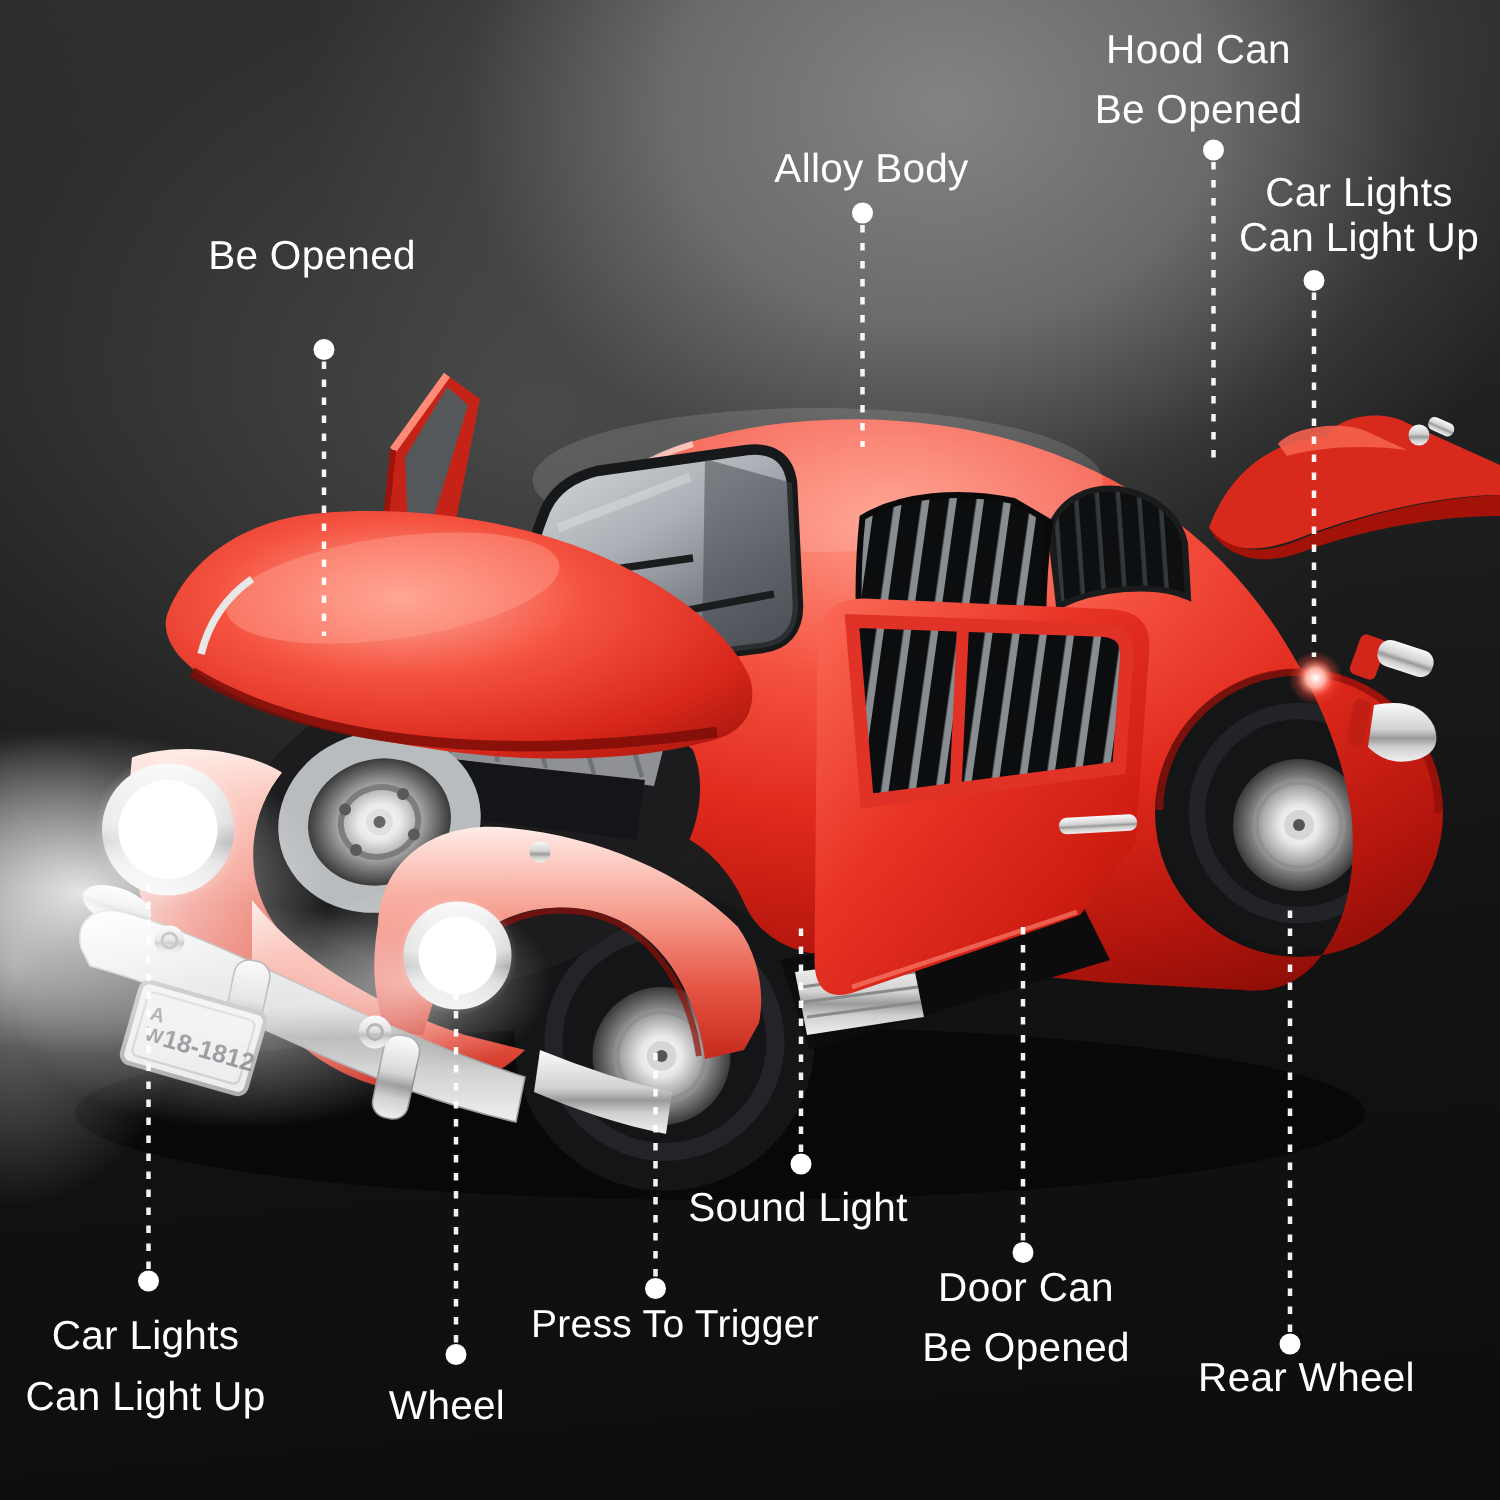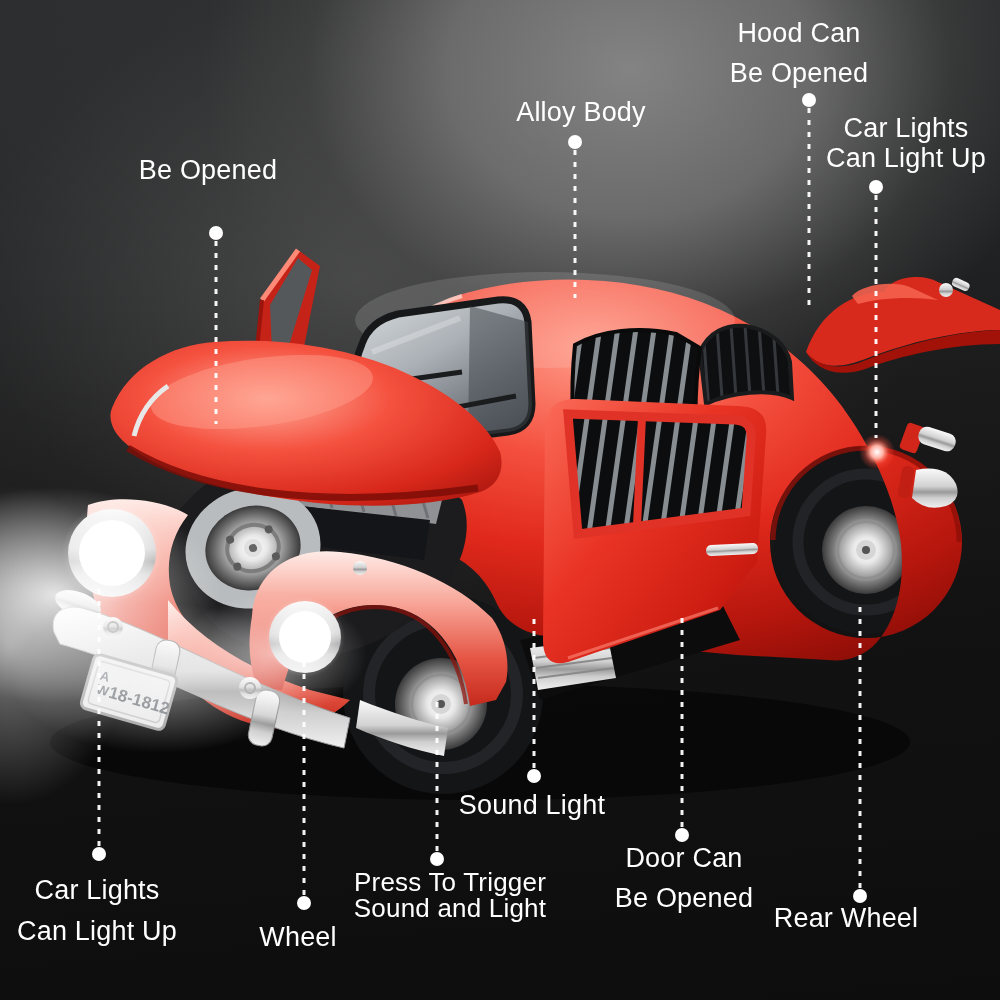--- a/index.html
+++ b/index.html
@@ -19,21 +19,21 @@
   .lbl span{display:block;}
   #lbl-trunk{left:799px;top:13px;line-height:40px;}
   #lbl-alloy{left:581px;top:98px;line-height:28px;}
   #lbl-lights-rear{left:906px;top:113px;line-height:30px;}
   #lbl-hood{left:208px;top:149px;line-height:42px;}
   #lbl-lights-front{left:97px;top:870px;line-height:41px;}
   #lbl-engine{left:298px;top:921px;line-height:33px;}
   #lbl-press{left:450px;top:869px;line-height:26px;font-size:26px;}
   #lbl-sound{left:532px;top:791px;line-height:28px;text-align:right;}
   #lbl-door{left:684px;top:838px;line-height:40px;}
-  #lbl-rearwheel{left:846px;top:896px;line-height:44px;text-align:right;}
+  #lbl-rearwheel{left:871px;top:896px;line-height:44px;text-align:right;}
   .lead{stroke:#fff;stroke-width:3;stroke-dasharray:5 7;fill:none;opacity:.95;}
   .dot{fill:#fff;}
 </style>
 </head>
 <body>
 
 <div class="stage">
 
 <svg class="scene" width="1000" height="1000" viewBox="0 0 1000 1000">
   <defs>
@@ -292,21 +292,20 @@
 </div>
 <div class="lbl" id="lbl-lights-front">
   <span>Car Lights</span>
   <span>Can Light Up</span>
 </div>
 <div class="lbl" id="lbl-engine">
   <span>Wheel</span>
 </div>
 <div class="lbl" id="lbl-press">
   <span>Press To Trigger</span>
-  <span>Sound and Light</span>
 </div>
 <div class="lbl" id="lbl-sound">
   <span>Sound Light</span>
 </div>
 <div class="lbl" id="lbl-door">
   <span>Door Can</span>
   <span>Be Opened</span>
 </div>
 <div class="lbl" id="lbl-rearwheel">
   <span>Rear Wheel</span>

